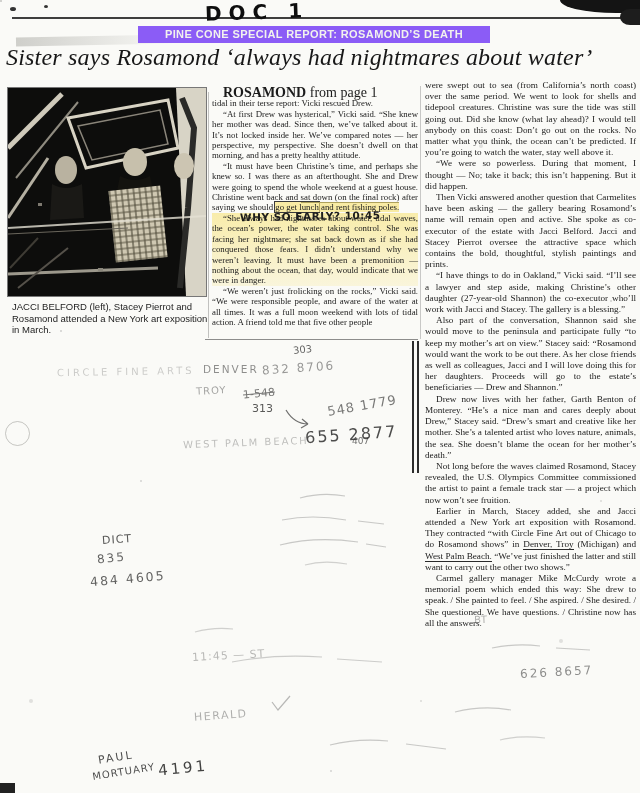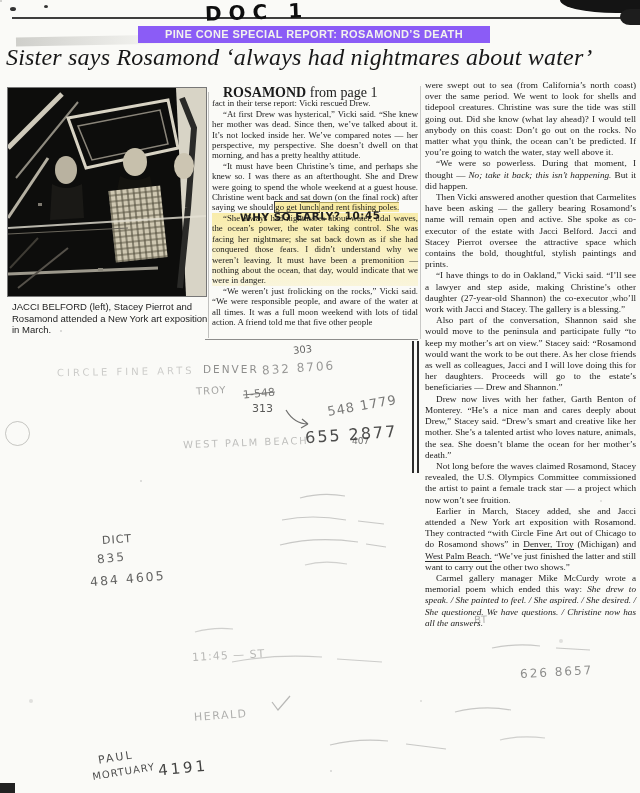--- a/index.html
+++ b/index.html
@@ -36,21 +36,21 @@
   .col{position:absolute;text-align:justify;}
   .col1{left:212px;top:88px;width:206px;font-size:8.8px;line-height:10.4px;}
   .col2{left:425px;top:80px;width:211px;font-size:9.2px;line-height:11.2px;}
   .col p{margin:0;text-indent:11px;}
   .col p.ni{text-indent:0;}
   .cont{font-size:14px;margin:0 0 6px 0;text-indent:0;}
   .hl{background:rgba(247,227,120,.65);}
   p.hlb{background:linear-gradient(rgba(247,227,120,.6),rgba(247,227,120,.22));}
   .boxed{box-shadow:0 0 0 1px #3a3a3a;background:rgba(247,227,120,.65);}
   .ul{border-bottom:1px solid #2a2a2a;}
-  .it{font-style:italic;}
+  .it{}
   
   .vline{position:absolute;width:1px;background:#555;}
   #vl1{left:208px;top:92px;height:246px;opacity:.35;}
   #vl2{left:420px;top:86px;height:253px;opacity:.3;}
   #dl1{left:412px;top:341px;height:132px;background:#2c2c2c;width:1.5px;}
   #dl2{left:417px;top:341px;height:132px;background:#2c2c2c;width:1.5px;}
   .hline{position:absolute;left:205px;top:339px;width:213px;height:1px;background:#444;opacity:.6;}
   
   .hw{position:absolute;font-family:"DejaVu Sans",sans-serif;color:#222;white-space:nowrap;}
   #hw-doc{left:205px;top:0px;font-size:20px;font-weight:700;letter-spacing:7px;transform:rotate(-2deg);color:#0e0e0e;}
@@ -126,21 +126,21 @@
       <path d="M10,200 L60,160" stroke="#55514a" stroke-width="2"></path>
       <path d="M2,180 L30,150" stroke="#3f3c35" stroke-width="2"></path>
       <rect x="90" y="180" width="5" height="3" fill="#8b877c"></rect>
       <rect x="30" y="115" width="4" height="3" fill="#7d7970"></rect>
     </svg>
   </div>
   <div class="caption">JACCI BELFORD (left), Stacey Pierrot and Rosamond attended a New York art exposition in March.</div>
 
   <div class="col col1">
     <p class="cont"><b>ROSAMOND</b><span> from page 1</span></p>
-    <p class="ni">fact in their terse report: Vicki rescued Drew.</p>
+    <p class="ni">tidal in their terse report: Vicki rescued Drew.</p>
     <p>“At first Drew was hysterical,” Vicki said. “She knew her mother was dead. Since then, we’ve talked about it. It’s not locked inside her. We’ve compared notes — her perspective, my perspective. She doesn’t dwell on that morning, and has a pretty healthy attitude.</p>
     <p><span>“It must have been Christine’s time, and perhaps she knew so. I was there as an afterthought. She and Drew were going to spend the whole weekend at a guest house. Christine went back and </span><span class="ul">sat down (on the final rock)</span><span> after saying we should </span><span class="boxed">go get lunch</span><span class="hl"> and rent fishing poles.</span></p>
     <p class="hlb">“She always had nightmares about water, tidal waves, the ocean’s power, the water taking control. She was facing her nightmare; she sat back down as if she had conquered those fears. I didn’t understand why we weren’t leaving. It must have been a premonition — nothing about the ocean, that day, would indicate that we were in danger.</p>
     <p>“We weren’t just frolicking on the rocks,” Vicki said. “We were responsible people, and aware of the water at all times. It was a full moon weekend with lots of tidal action. A friend told me that five other people</p>
   </div>
 
   <div class="col col2">
     <p class="ni">were swept out to sea (from California’s north coast) over the same period. We went to look for shells and tidepool creatures. Christine was sure the tide was still going out. Did she know (what lay ahead)? I would tell anybody on this coast: Don’t go out on the rocks. No matter what you think, the ocean can’t be predicted. If you’re going to watch the water, stay well above it.</p>
     <p><span>“We were so powerless. During that moment, I thought — </span><span class="it">No; take it back; this isn’t happening.</span><span> But it did happen.</span></p>
     <p>Then Vicki answered another question that Carmelites have been asking — the gallery bearing Rosamond’s name will remain open and active. She spoke as co-executor of the estate with Jacci Belford. Jacci and Stacey Pierrot oversee the attractive space which contains the bold, thoughtful, stylish paintings and prints.</p>

